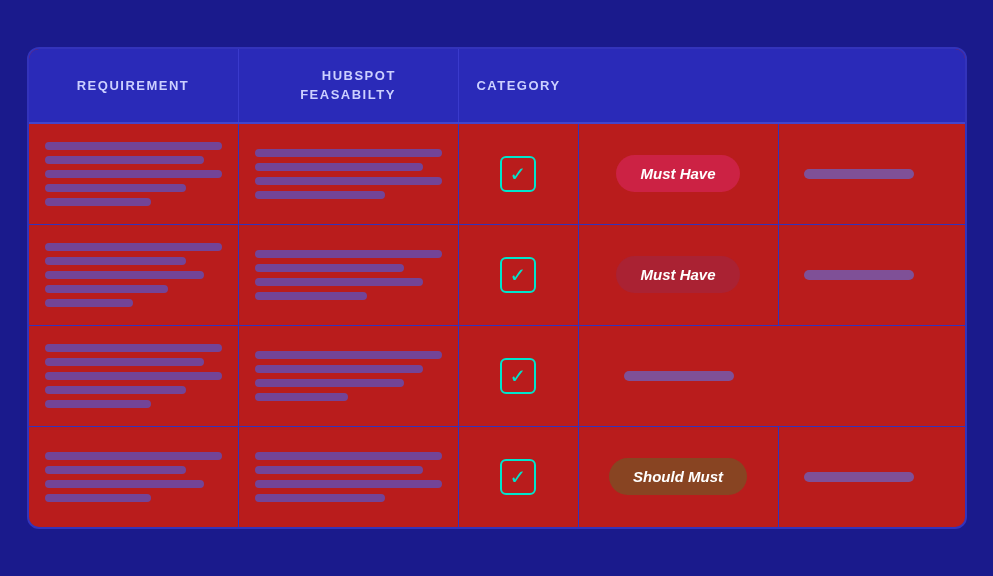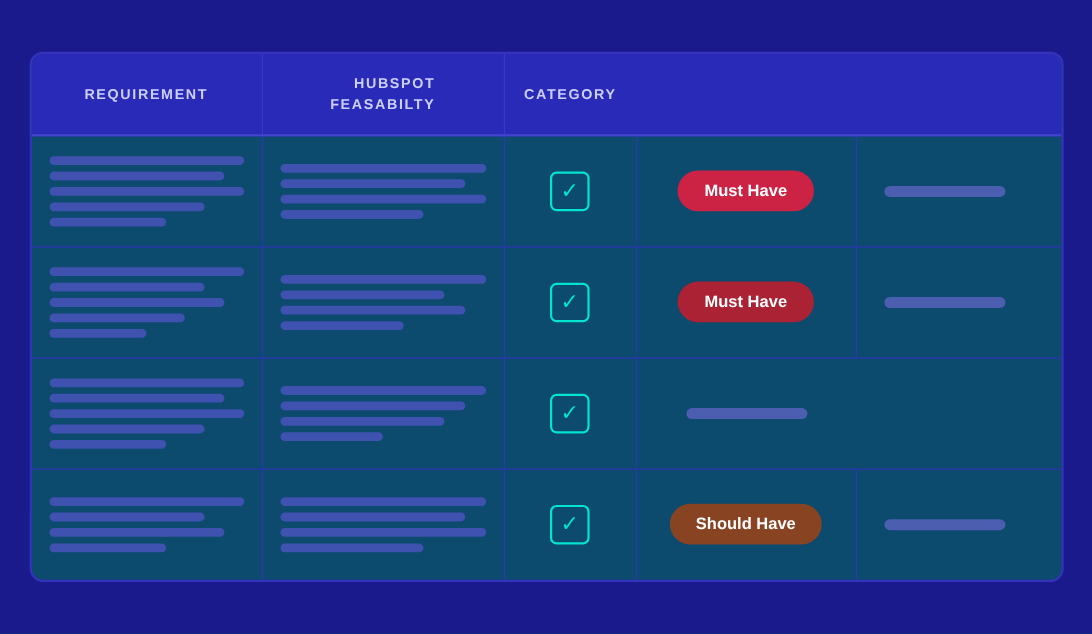--- a/index.html
+++ b/index.html
@@ -9,21 +9,21 @@
       height: 576px;
       background: #1a1a8c;
       display: flex;
       align-items: center;
       justify-content: center;
       font-family: Arial, sans-serif;
     }
 
     .table-wrapper {
       width: 940px;
-      background: #0c4a6e;
+      background: #b91c1c;
       border-radius: 12px;
       overflow: hidden;
       border: 2px solid #3333bb;
     }
 
     .table-header {
       display: grid;
       grid-template-columns: 210px 220px 120px 200px 160px;
       background: #2a2ab8;
       border-bottom: 2px solid #4444cc;
@@ -110,20 +110,21 @@
     }
 
     
     .priority-badge {
       padding: 10px 24px;
       border-radius: 50px;
       color: white;
       font-size: 15px;
       font-weight: 600;
       white-space: nowrap;
+      font-style: italic;
     }
 
     .badge-must-have-1 {
       background: #cc2244;
     }
 
     .badge-must-have-2 {
       background: #aa2233;
     }
 
@@ -259,21 +260,21 @@
         <div class="line line-full"></div>
         <div class="line line-70"></div>
       </div>
       <div class="cell cell-center">
         <div class="checkbox-icon">
           <span>✓</span>
         </div>
       </div>
       <div class="cell cell-center">
         <div class="priority-badge badge-should-have">
-          <span>Should Have</span>
+          <span>Should Must</span>
         </div>
       </div>
       <div class="cell cell-center">
         <div class="category-line cat-full"></div>
       </div>
     </div>
 
   </div>
 </div>
 

